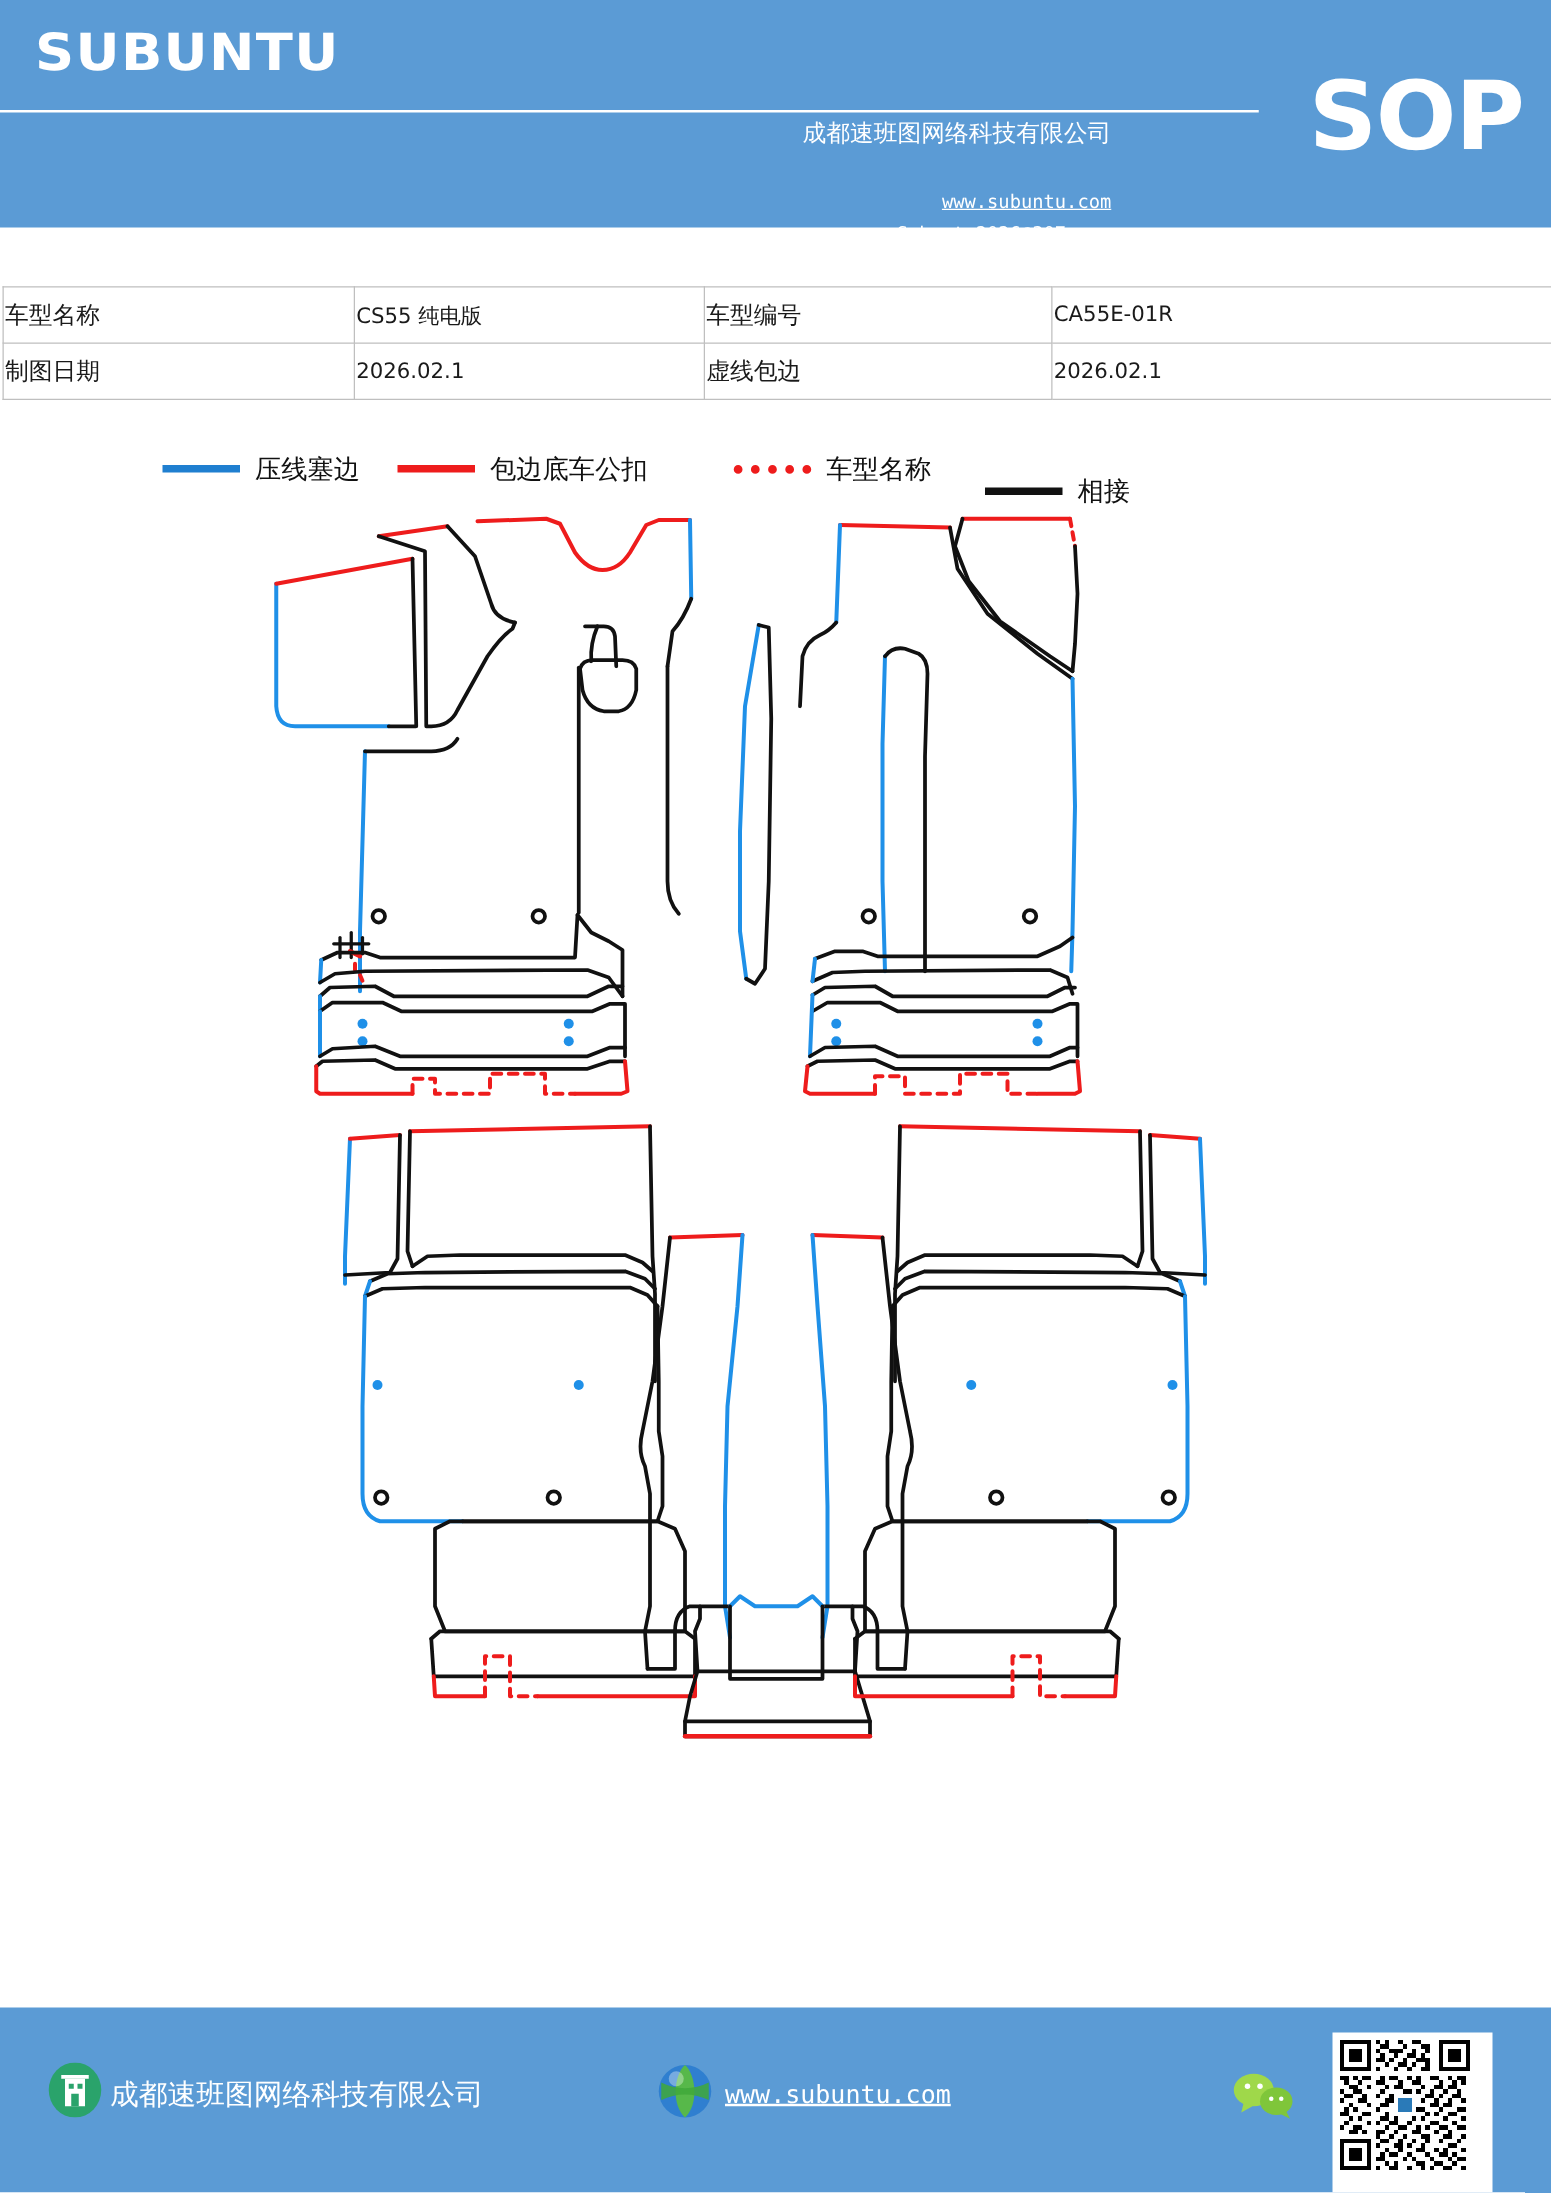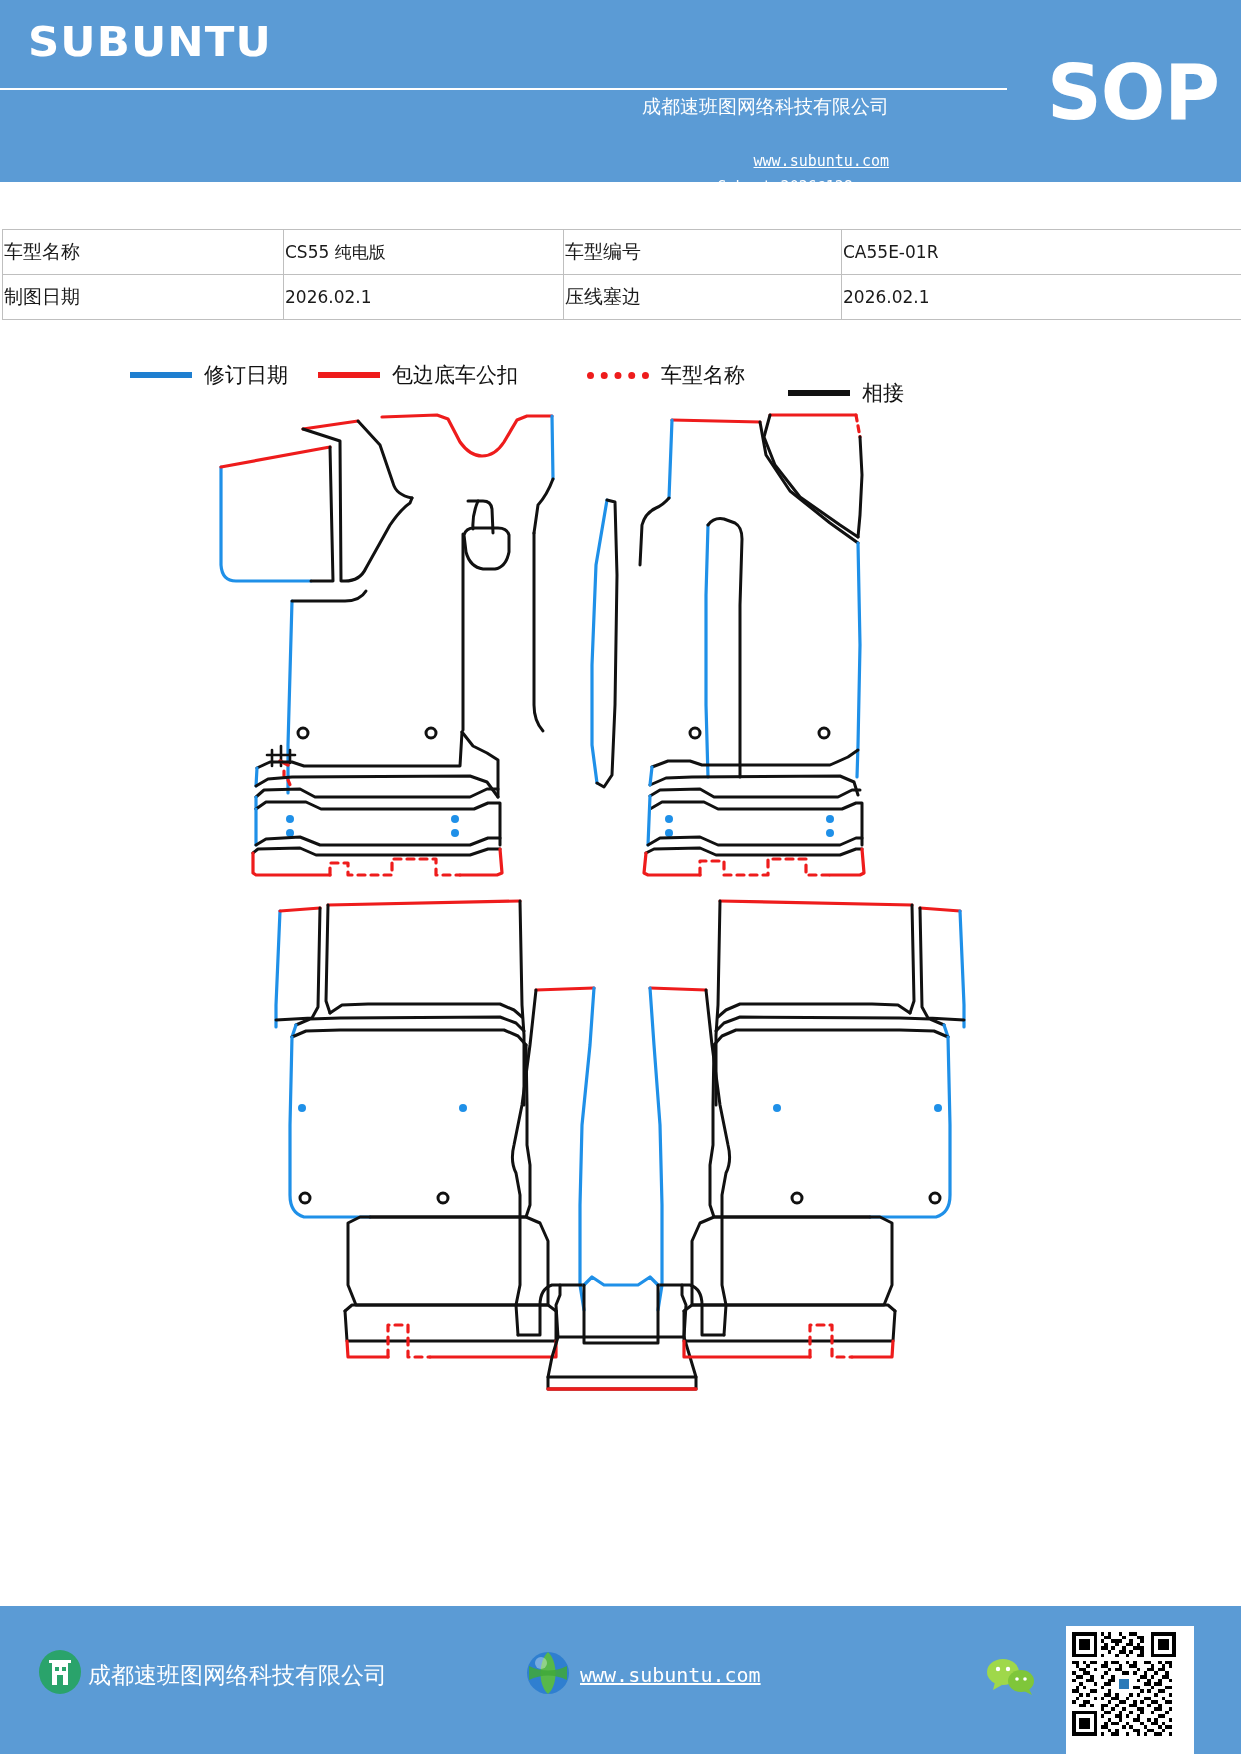--- a/index.html
+++ b/index.html
@@ -97,44 +97,44 @@
 </style>
 </head>
 <body>
 
 <div class="header">
   <div class="brand">SUBUNTU</div>
   <div class="hrule"></div>
   <div class="sop">SOP</div>
   <div class="company">成都速班图网络科技有限公司</div>
   <div class="hweb">www.subuntu.com</div>
-  <div class="hmail">Subuntu2026@128.com</div>
+  <div class="hmail">Subuntu2026@307.com</div>
 </div>
 
 <table class="infotable">
   <tbody>
       <tr>
     <td class="c1">车型名称</td>
     <td class="c2 val">CS55 纯电版</td>
     <td class="c3">车型编号</td>
     <td class="c4 val">CA55E-01R</td>
   </tr>
   <tr>
     <td class="c1">制图日期</td>
     <td class="c2 val">2026.02.1</td>
-    <td class="c3">压线塞边</td>
+    <td class="c3">虚线包边</td>
     <td class="c4 val">2026.02.1</td>
   </tr>
 </tbody>
   </table>
 
 <div class="legend">
   <div class="lgitem" style="left:130px;">
     <span class="lgswatch solid" style="border-top-color:#1f7fd0;"></span>
-    <span class="lglabel">修订日期</span>
+    <span class="lglabel">压线塞边</span>
   </div>
   <div class="lgitem" style="left:318px;">
     <span class="lgswatch solid" style="border-top-color:#ee1c1c;"></span>
     <span class="lglabel">包边底车公扣</span>
   </div>
   <div class="lgitem" style="left:587px;">
     <span class="lgswatch dashed" style="border-top-color:#ee1c1c;"></span>
     <span class="lglabel">车型名称</span>
   </div>
   <div class="lgitem" style="left:788px;margin-top:18px;">

